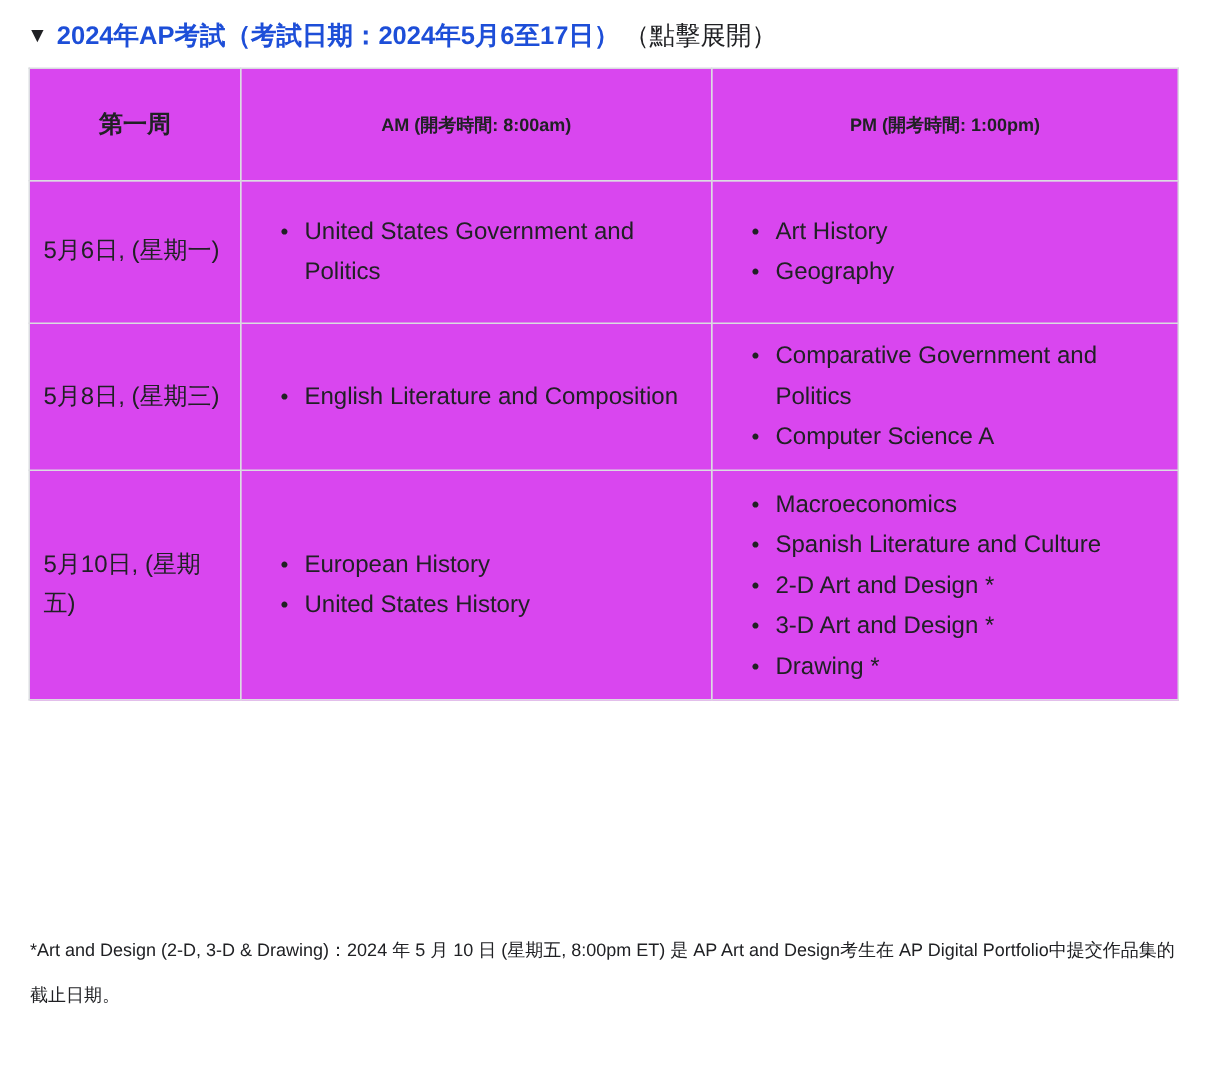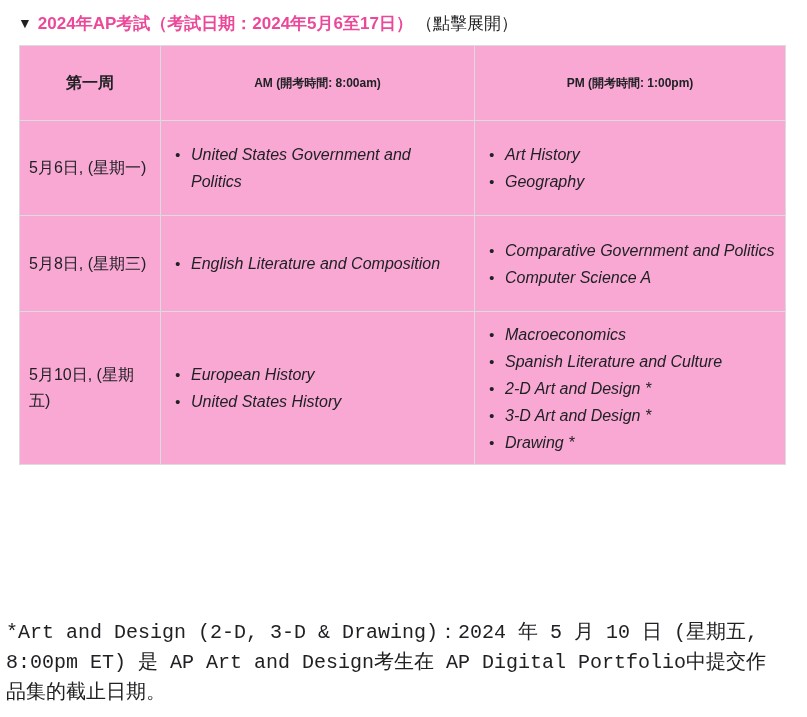--- a/index.html
+++ b/index.html
@@ -40,21 +40,21 @@
     line-height: 22px;
     color: #202124;
     margin-right: 6px;
     display: inline-block;
     transform: translateY(-1px);
   }
   .summary-title {
     font-size: 17px;
     font-weight: bold;
     letter-spacing: 0;
-    color: #ec4899;
+    color: #1d4ed8;
   }
   .summary-hint {
     font-size: 17px;
     font-weight: normal;
     color: #202124;
     margin-left: 3px;
     text-align: center;
   }
 
   
@@ -65,21 +65,21 @@
     width: 766px;
     border-collapse: collapse;
     table-layout: fixed;
     background: #ffffff;
   }
   .schedule-table th,
   .schedule-table td {
     border: 1px solid #dadce0;
     padding: 0;
     vertical-align: middle;
-    background: #f9a8d4;
+    background: #d946ef;
   }
 
   col.col-week { width: 141px; }
   col.col-am   { width: 314px; }
   col.col-pm   { width: 311px; }
 
   .schedule-table thead th {
     height: 74px;
     text-align: center;
     font-size: 12px;
@@ -94,23 +94,22 @@
   td.day-cell {
     font-size: 16px;
     color: #202124;
     padding: 8px 6px 8px 9px;
     line-height: 26px;
     vertical-align: middle;
     word-break: break-word;
   }
 
   td.subjects-cell {
-    padding: 8px 10px 8px 8px;
+    padding: 8px 10px 8px 20px;
     vertical-align: middle;
-    font-style: italic;
   }
 
   ul.subject-list {
     margin: 0;
     padding: 0 0 0 22px;
     list-style: none;
   }
   ul.subject-list li {
     position: relative;
     font-size: 16px;
@@ -131,28 +130,27 @@
   
   tr.row-1 td { height: 78px; }
   tr.row-2 td { height: 76px; }
   tr.row-3 td { height: 79px; }
   tr.row-4 td { height: 80px; }
   tr.row-5 td { height: 136px; }
 
   
   .footnote {
     position: absolute;
-    left: 6px;
+    left: 20px;
     top: 618px;
     width: 768px;
-    font-size: 20px;
+    font-size: 12px;
     line-height: 30px;
     color: #202124;
     word-break: break-word;
-    font-family: Liberation Mono, monospace;
   }
 </style>
 </head>
 <body>
 
 <div class="page">
 
   <div class="summary-row">
     <span class="disclosure-triangle">▼</span>
     <span class="summary-title">2024年AP考試（考試日期：2024年5月6至17日）</span>

